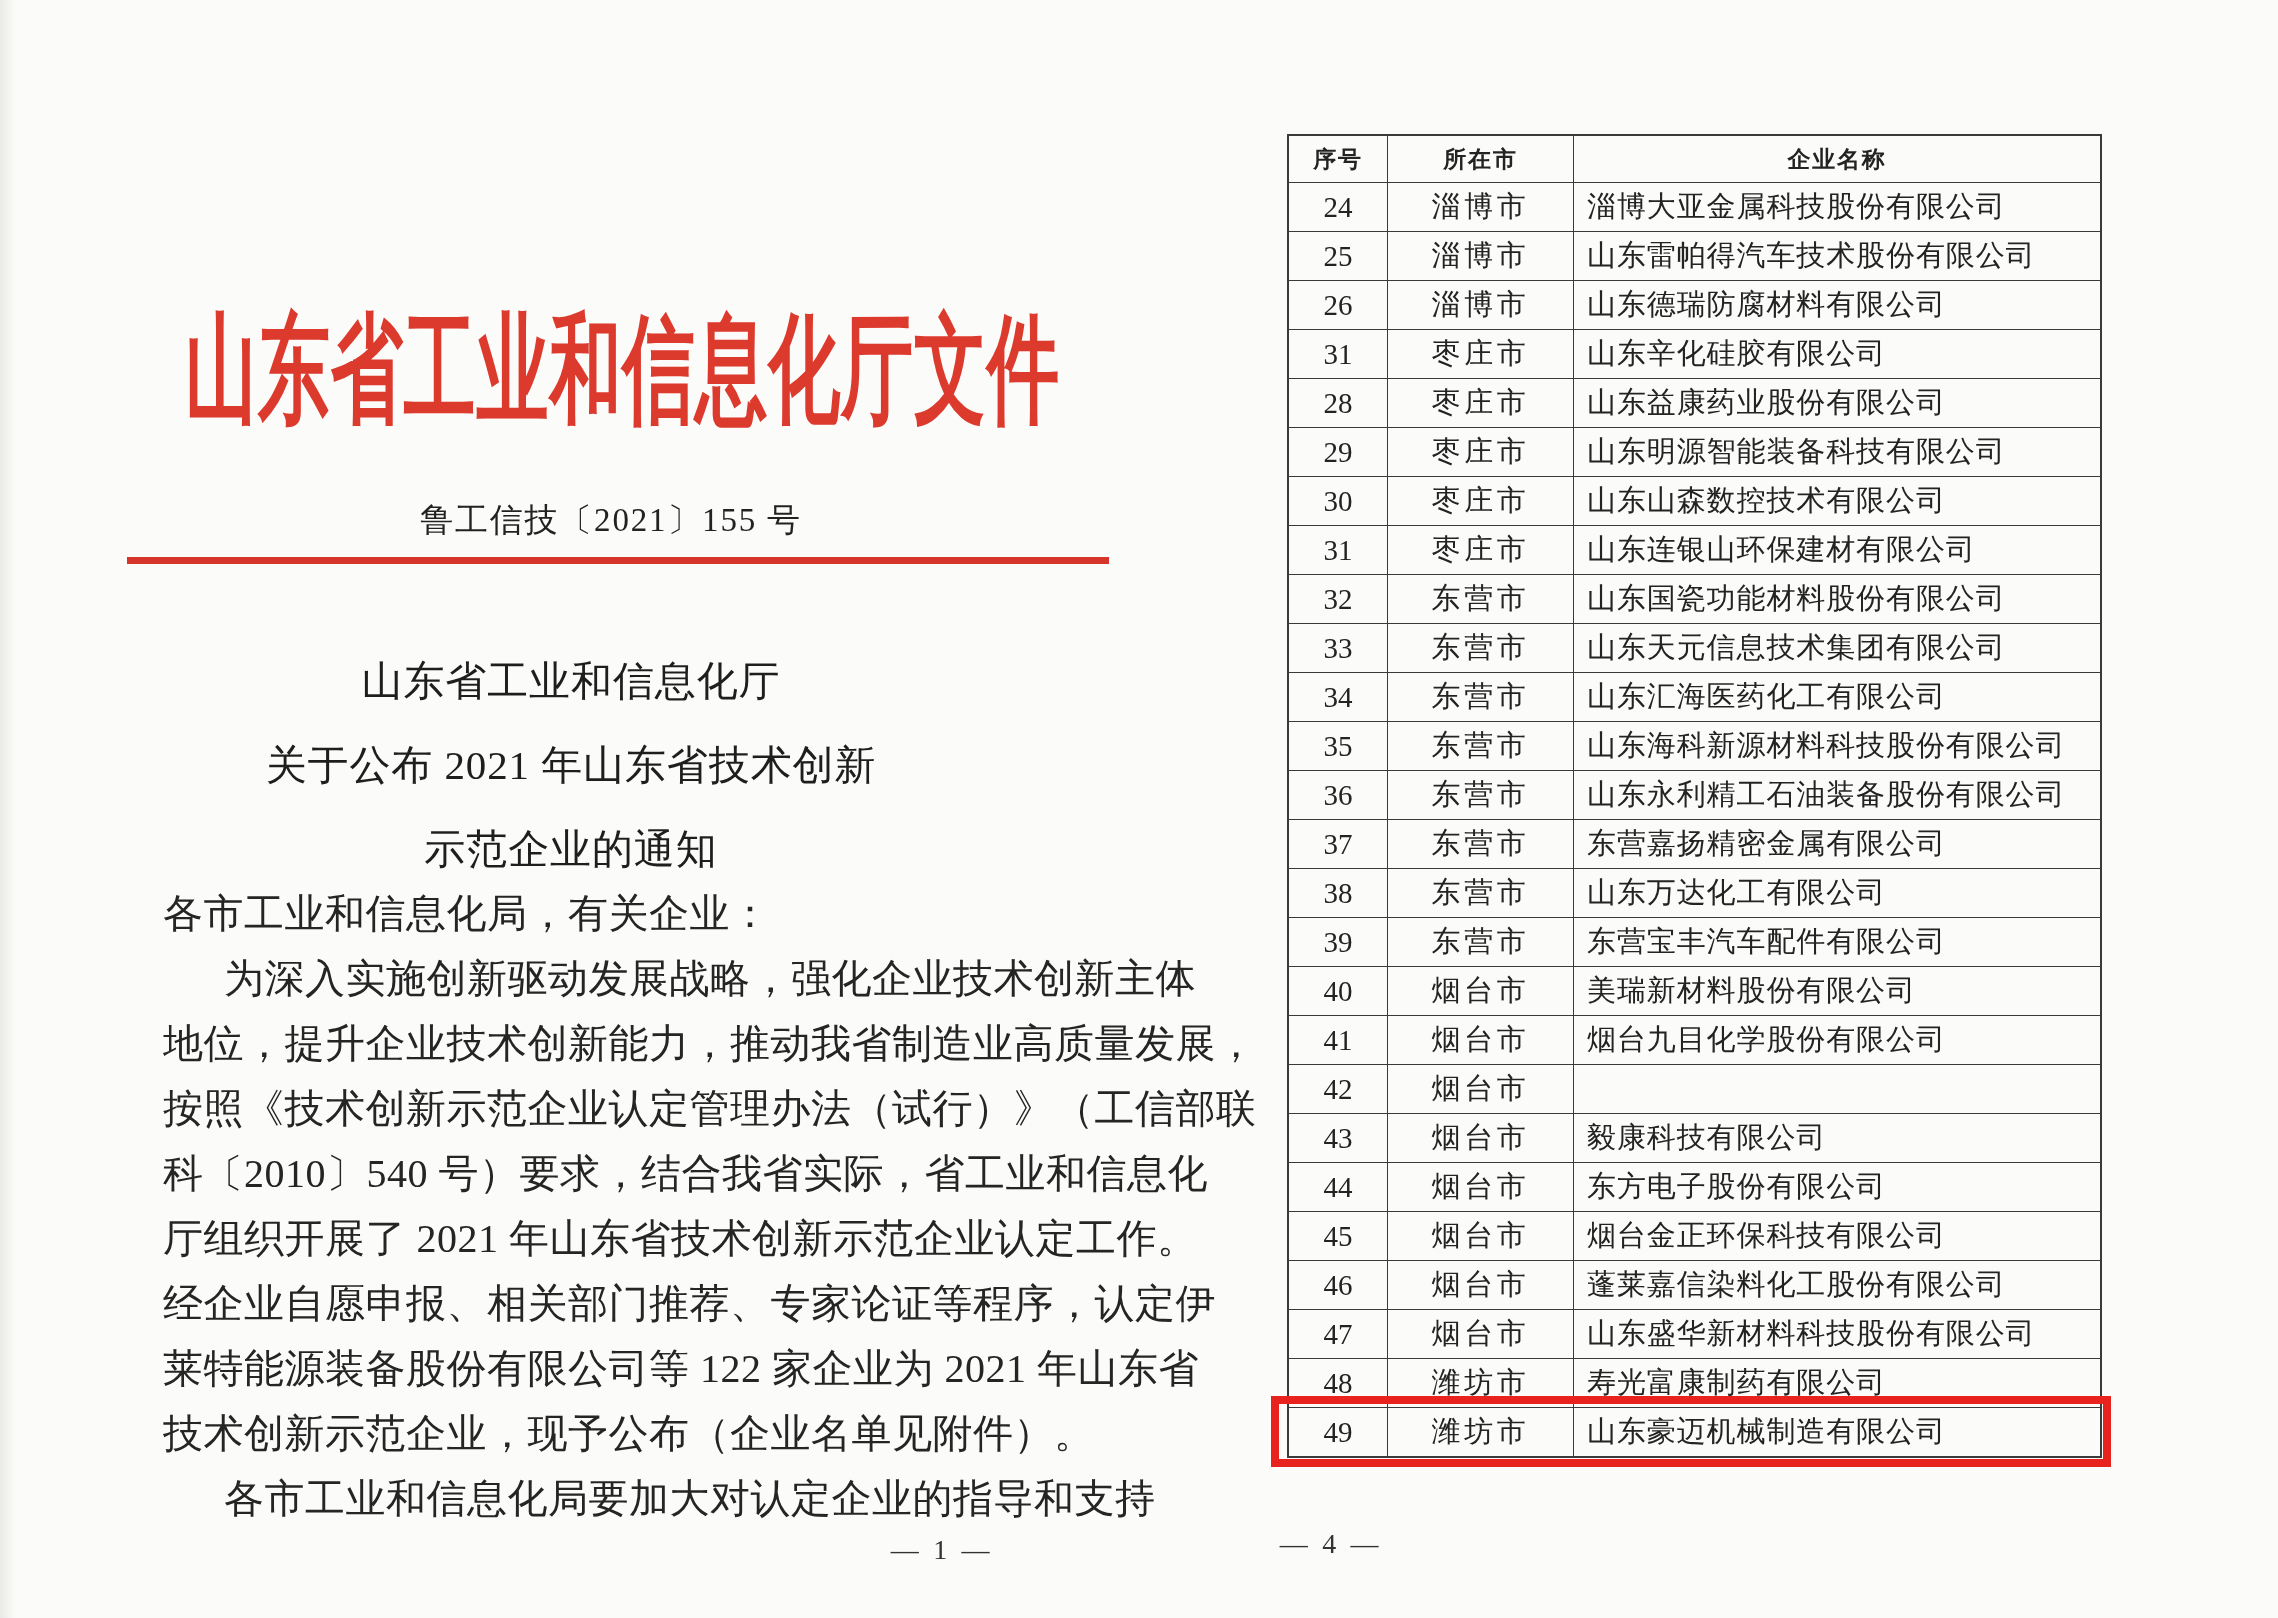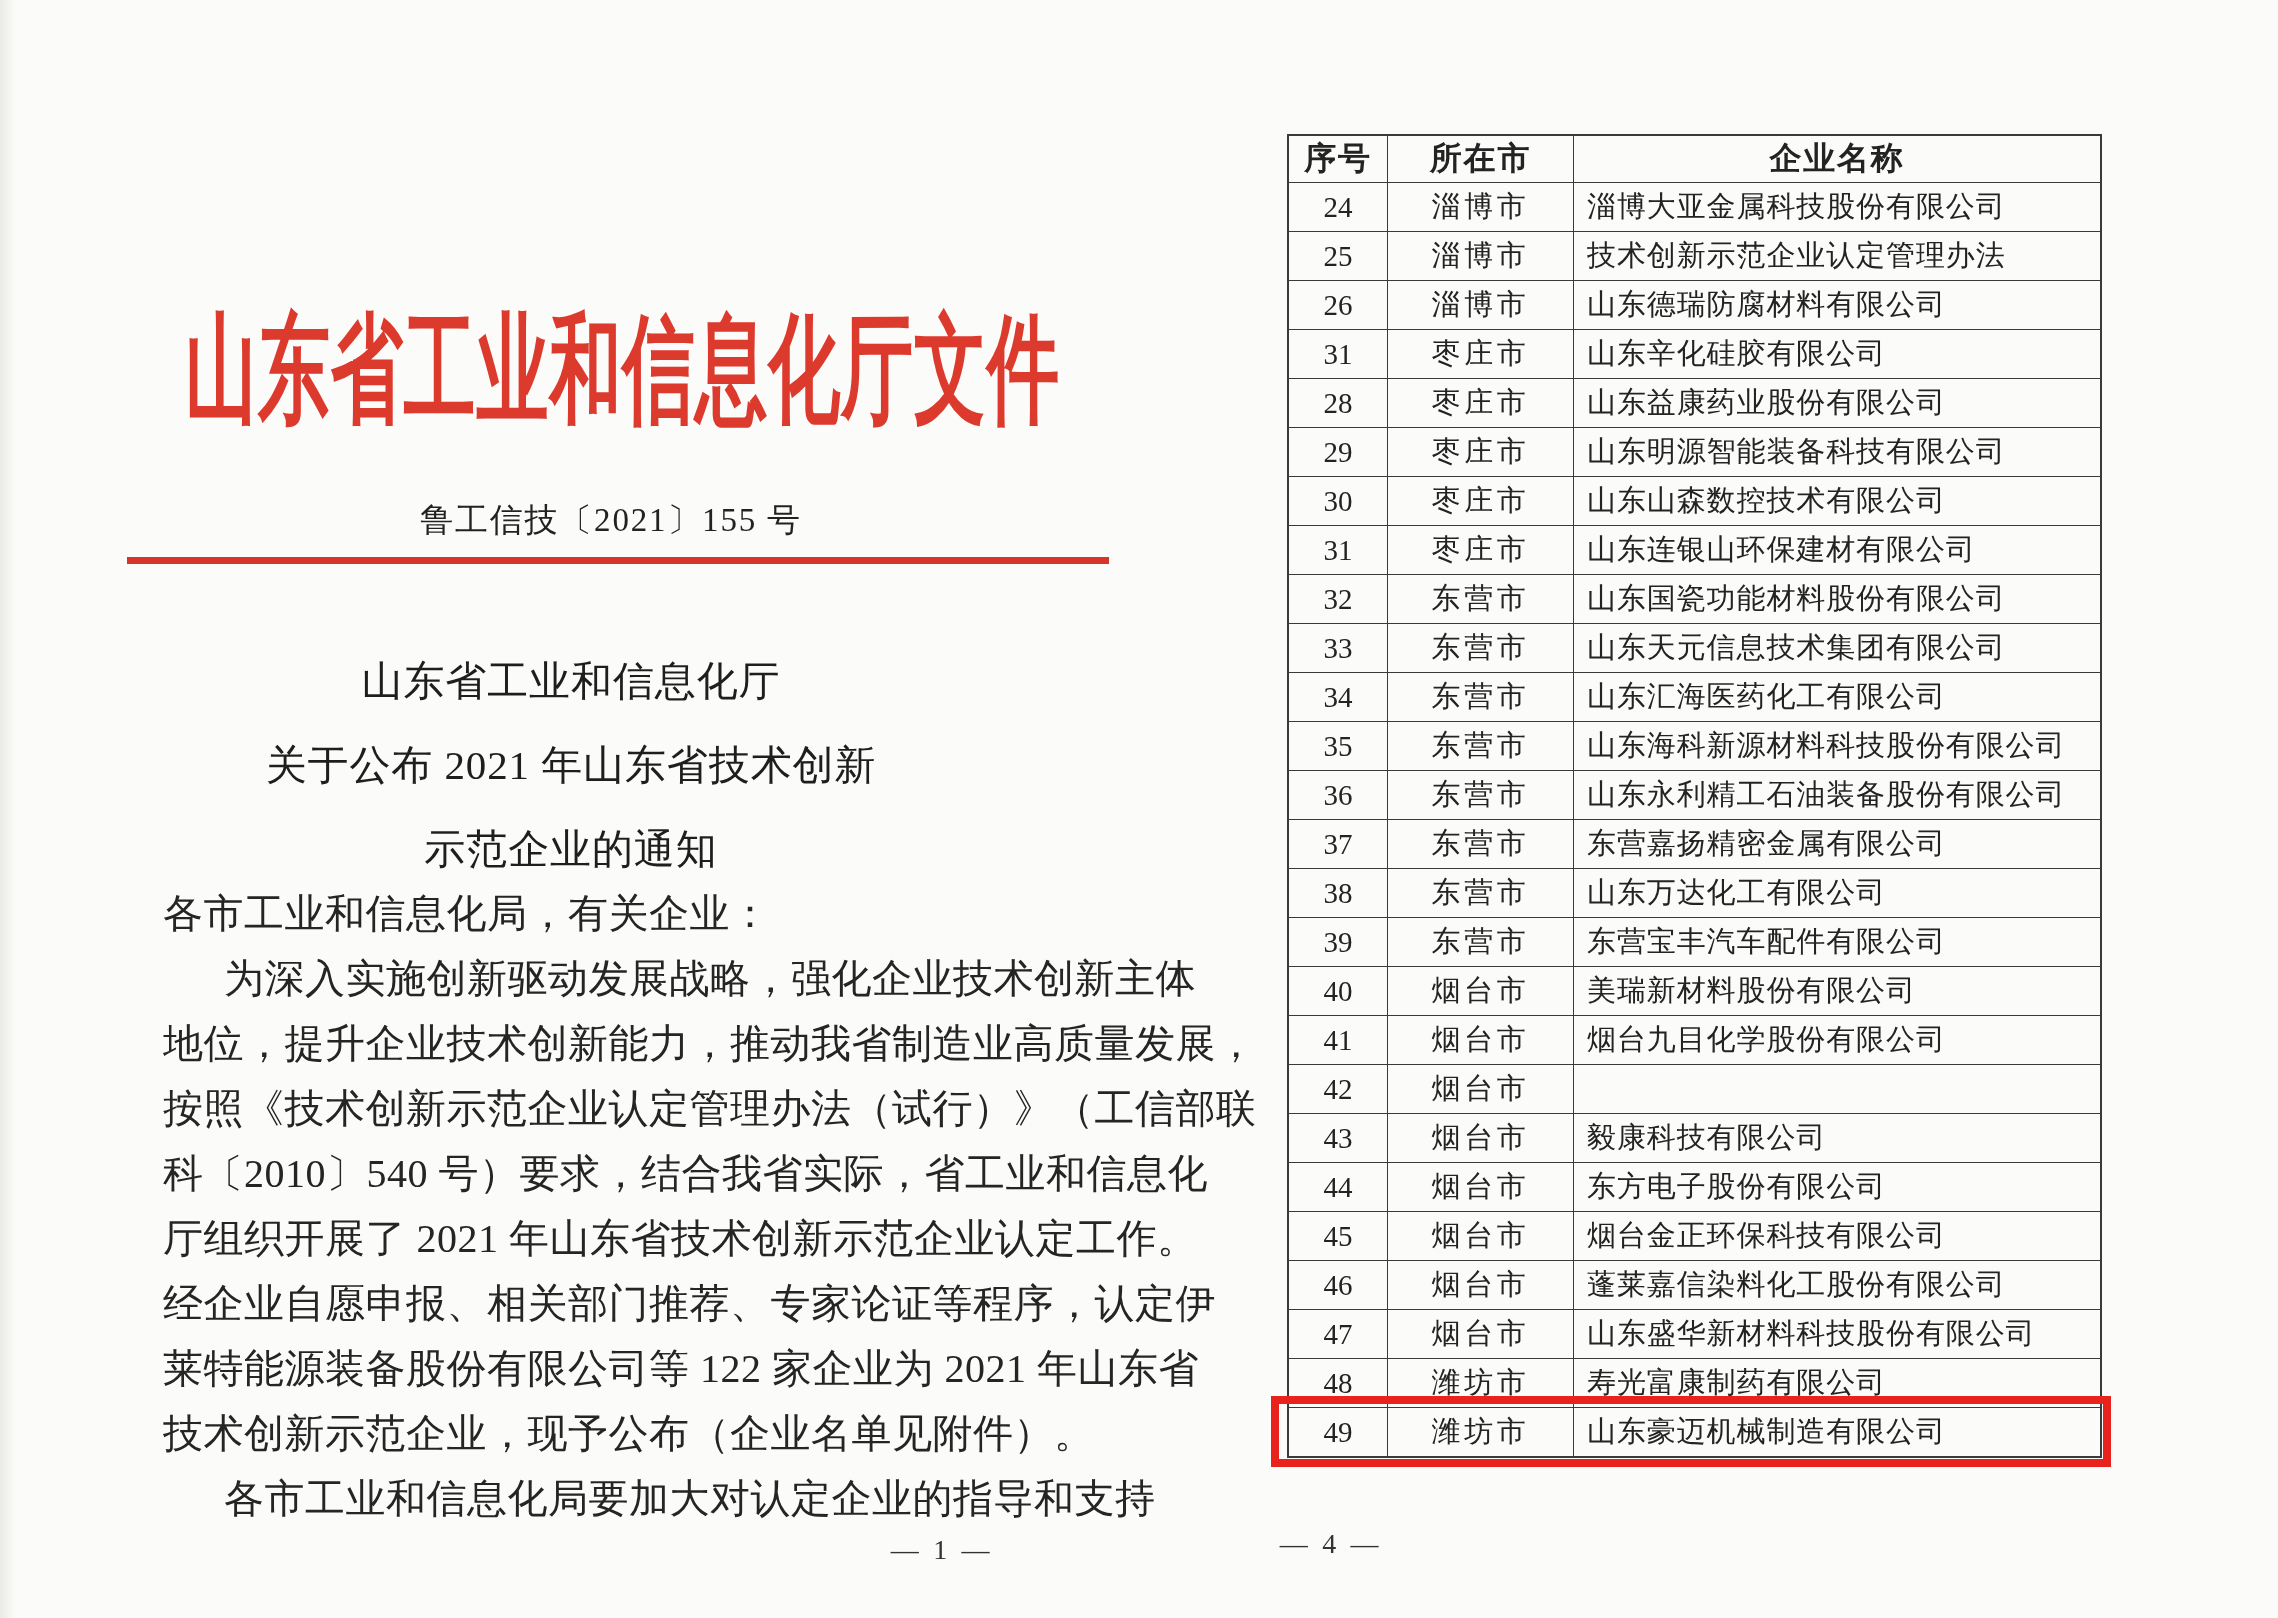--- a/index.html
+++ b/index.html
@@ -55,21 +55,21 @@
   }
   .ct-row { display:flex; height:48px; border-top:1.8px solid var(--table-border, #3a3a3a); }
   .ct-row.header { border-top:none; height:46px; }
   .ct-cell {
     display:flex; align-items:center; justify-content:center;
     font-size:29px; color:#232323; overflow:hidden; white-space:nowrap;
   }
   .c-no   { width:98px; border-right:1.8px solid var(--table-border, #3a3a3a); }
   .c-city { width:185px; border-right:1.8px solid var(--table-border, #3a3a3a); letter-spacing:3.7px; }
   .c-name { flex:1; justify-content:flex-start; padding-left:13px; letter-spacing:0.9px; }
-  .header .ct-cell { font-weight:bold; font-size:32px; letter-spacing:1.8px; }
+  .header .ct-cell { font-weight:bold; font-size:23px; letter-spacing:1.8px; }
   .header .c-name { justify-content:center; padding-left:0; }
 
   .ct-row { position:relative; }
   .hl-box {
     display:none; position:absolute; left:-18.5px; right:-11px; top:-12px; bottom:-11px;
     border:8.3px solid var(--highlight-red, #e8231d); pointer-events:none; z-index:5;
   }
   .ct-row.highlight .hl-box { display:block; }
 </style>
 </head>
@@ -130,21 +130,21 @@
         <div class="ct-row">
           <div class="ct-cell c-no">24</div>
           <div class="ct-cell c-city">淄博市</div>
           <div class="ct-cell c-name">淄博大亚金属科技股份有限公司</div>
 
         </div>
 
         <div class="ct-row">
           <div class="ct-cell c-no">25</div>
           <div class="ct-cell c-city">淄博市</div>
-          <div class="ct-cell c-name">技术创新示范企业认定管理办法</div>
+          <div class="ct-cell c-name">山东雷帕得汽车技术股份有限公司</div>
 
         </div>
 
         <div class="ct-row">
           <div class="ct-cell c-no">26</div>
           <div class="ct-cell c-city">淄博市</div>
           <div class="ct-cell c-name">山东德瑞防腐材料有限公司</div>
 
         </div>
 

